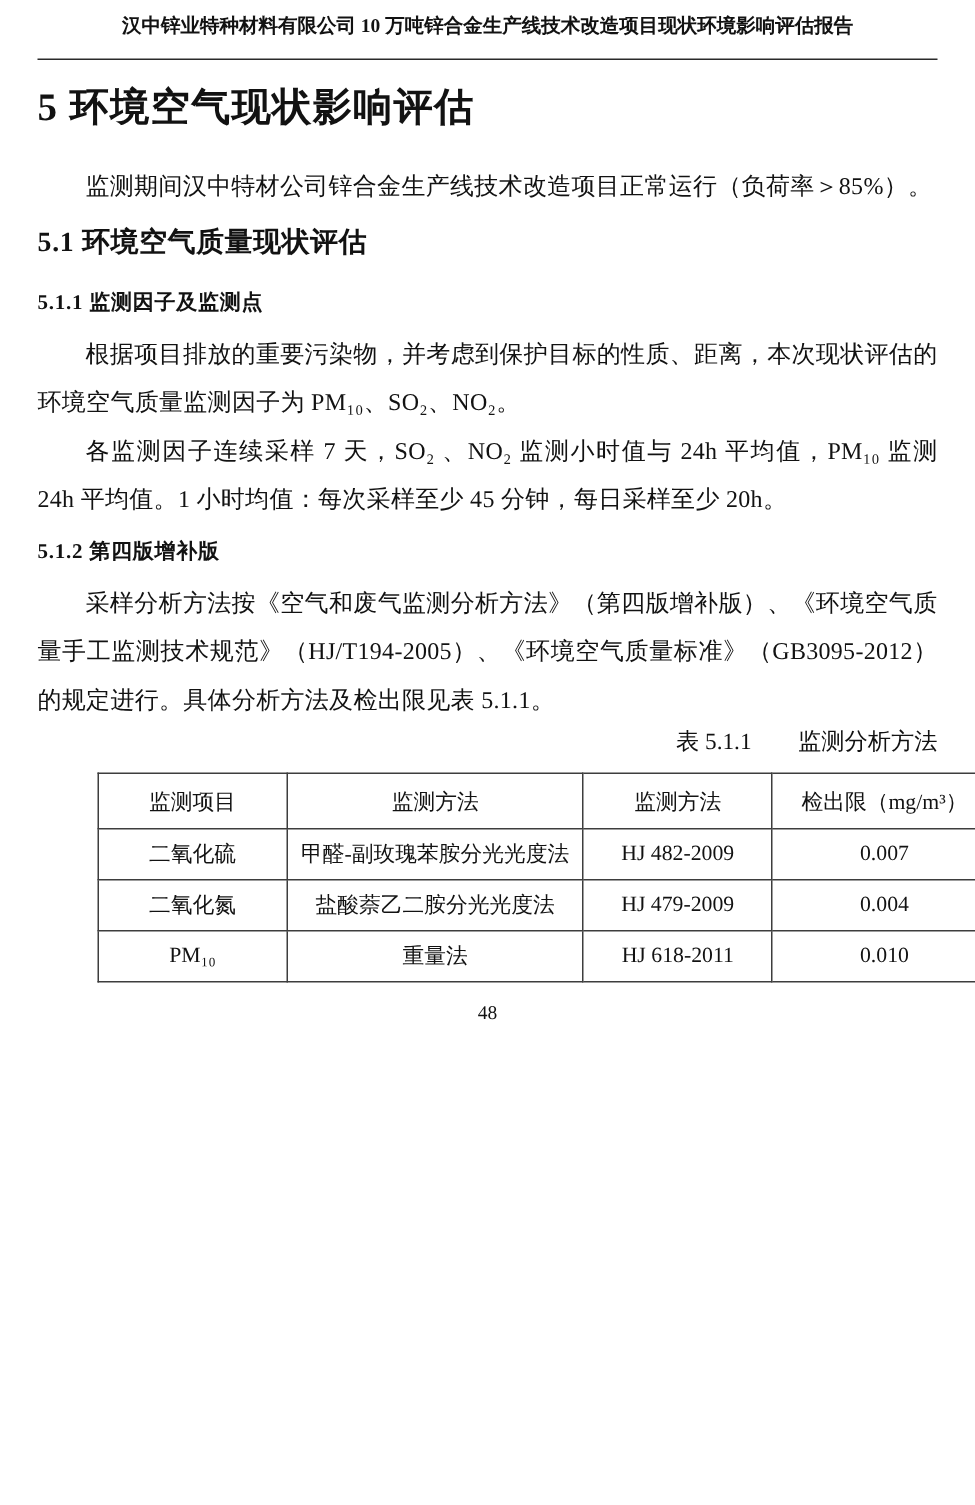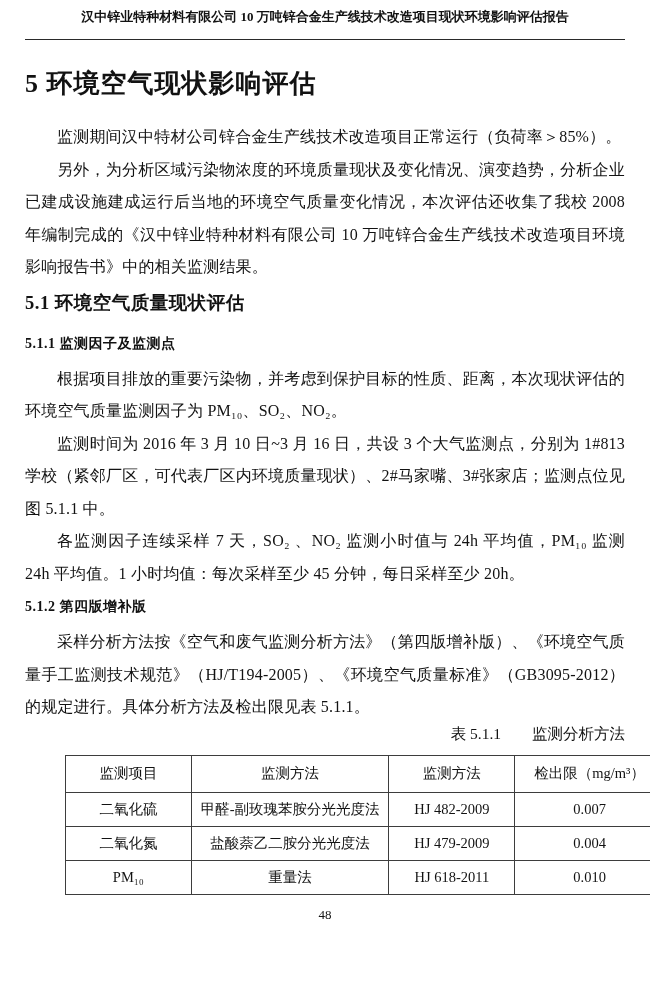--- a/index.html
+++ b/index.html
@@ -18,21 +18,21 @@
     text-align: center;
     padding-bottom: 13px;
     border-bottom: 1.5px solid #2a2a2a;
     white-space: nowrap;
   }
 
   .h1 {
     font-size: 26px;
     font-weight: bold;
     letter-spacing: 1px;
-    margin: 26px 0 20px 0;
+    margin: 14px 0 20px 0;
   }
   .h2 {
     font-size: 18.5px;
     font-weight: bold;
     margin: 6px 0 20px 0;
     letter-spacing: 0.5px;
   }
   .h3 {
     font-size: 14px;
     font-weight: bold;
@@ -85,28 +85,26 @@
 
 <div class="page">
 
   <div class="page-header">
     <span>汉中锌业特种材料有限公司 10 万吨锌合金生产线技术改造项目现状环境影响评估报告</span>
   </div>
 
   <div class="h1">5  环境空气现状影响评估</div>
 
   <p class="para">监测期间汉中特材公司锌合金生产线技术改造项目正常运行（负荷率＞85%）。</p>
-  <p class="para">另外，为分析区域污染物浓度的环境质量现状及变化情况、演变趋势，分析企业已建成设施建成运行后当地的环境空气质量变化情况，本次评估还收集了我校 2008 年编制完成的《汉中锌业特种材料有限公司 10 万吨锌合金生产线技术改造项目环境影响报告书》中的相关监测结果。</p>
 
   <div class="h2">5.1 环境空气质量现状评估</div>
 
   <div class="h3">5.1.1  监测因子及监测点</div>
 
   <p class="para">根据项目排放的重要污染物，并考虑到保护目标的性质、距离，本次现状评估的环境空气质量监测因子为 PM₁₀、SO₂、NO₂。</p>
-  <p class="para">监测时间为 2016 年 3 月 10 日~3 月 16 日，共设 3 个大气监测点，分别为 1#813 学校（紧邻厂区，可代表厂区内环境质量现状）、2#马家嘴、3#张家店；监测点位见图 5.1.1 中。</p>
   <p class="para">各监测因子连续采样 7 天，SO₂ 、NO₂ 监测小时值与 24h 平均值，PM₁₀ 监测 24h 平均值。1 小时均值：每次采样至少 45 分钟，每日采样至少 20h。</p>
 
   <div class="h3 second">5.1.2  第四版增补版</div>
 
   <p class="para">采样分析方法按《空气和废气监测分析方法》（第四版增补版）、《环境空气质量手工监测技术规范》（HJ/T194-2005）、《环境空气质量标准》（GB3095-2012）的规定进行。具体分析方法及检出限见表 5.1.1。</p>
 
   <div class="table-caption">表 5.1.1　　监测分析方法</div>
 
   <table class="methods">
     <colgroup>

